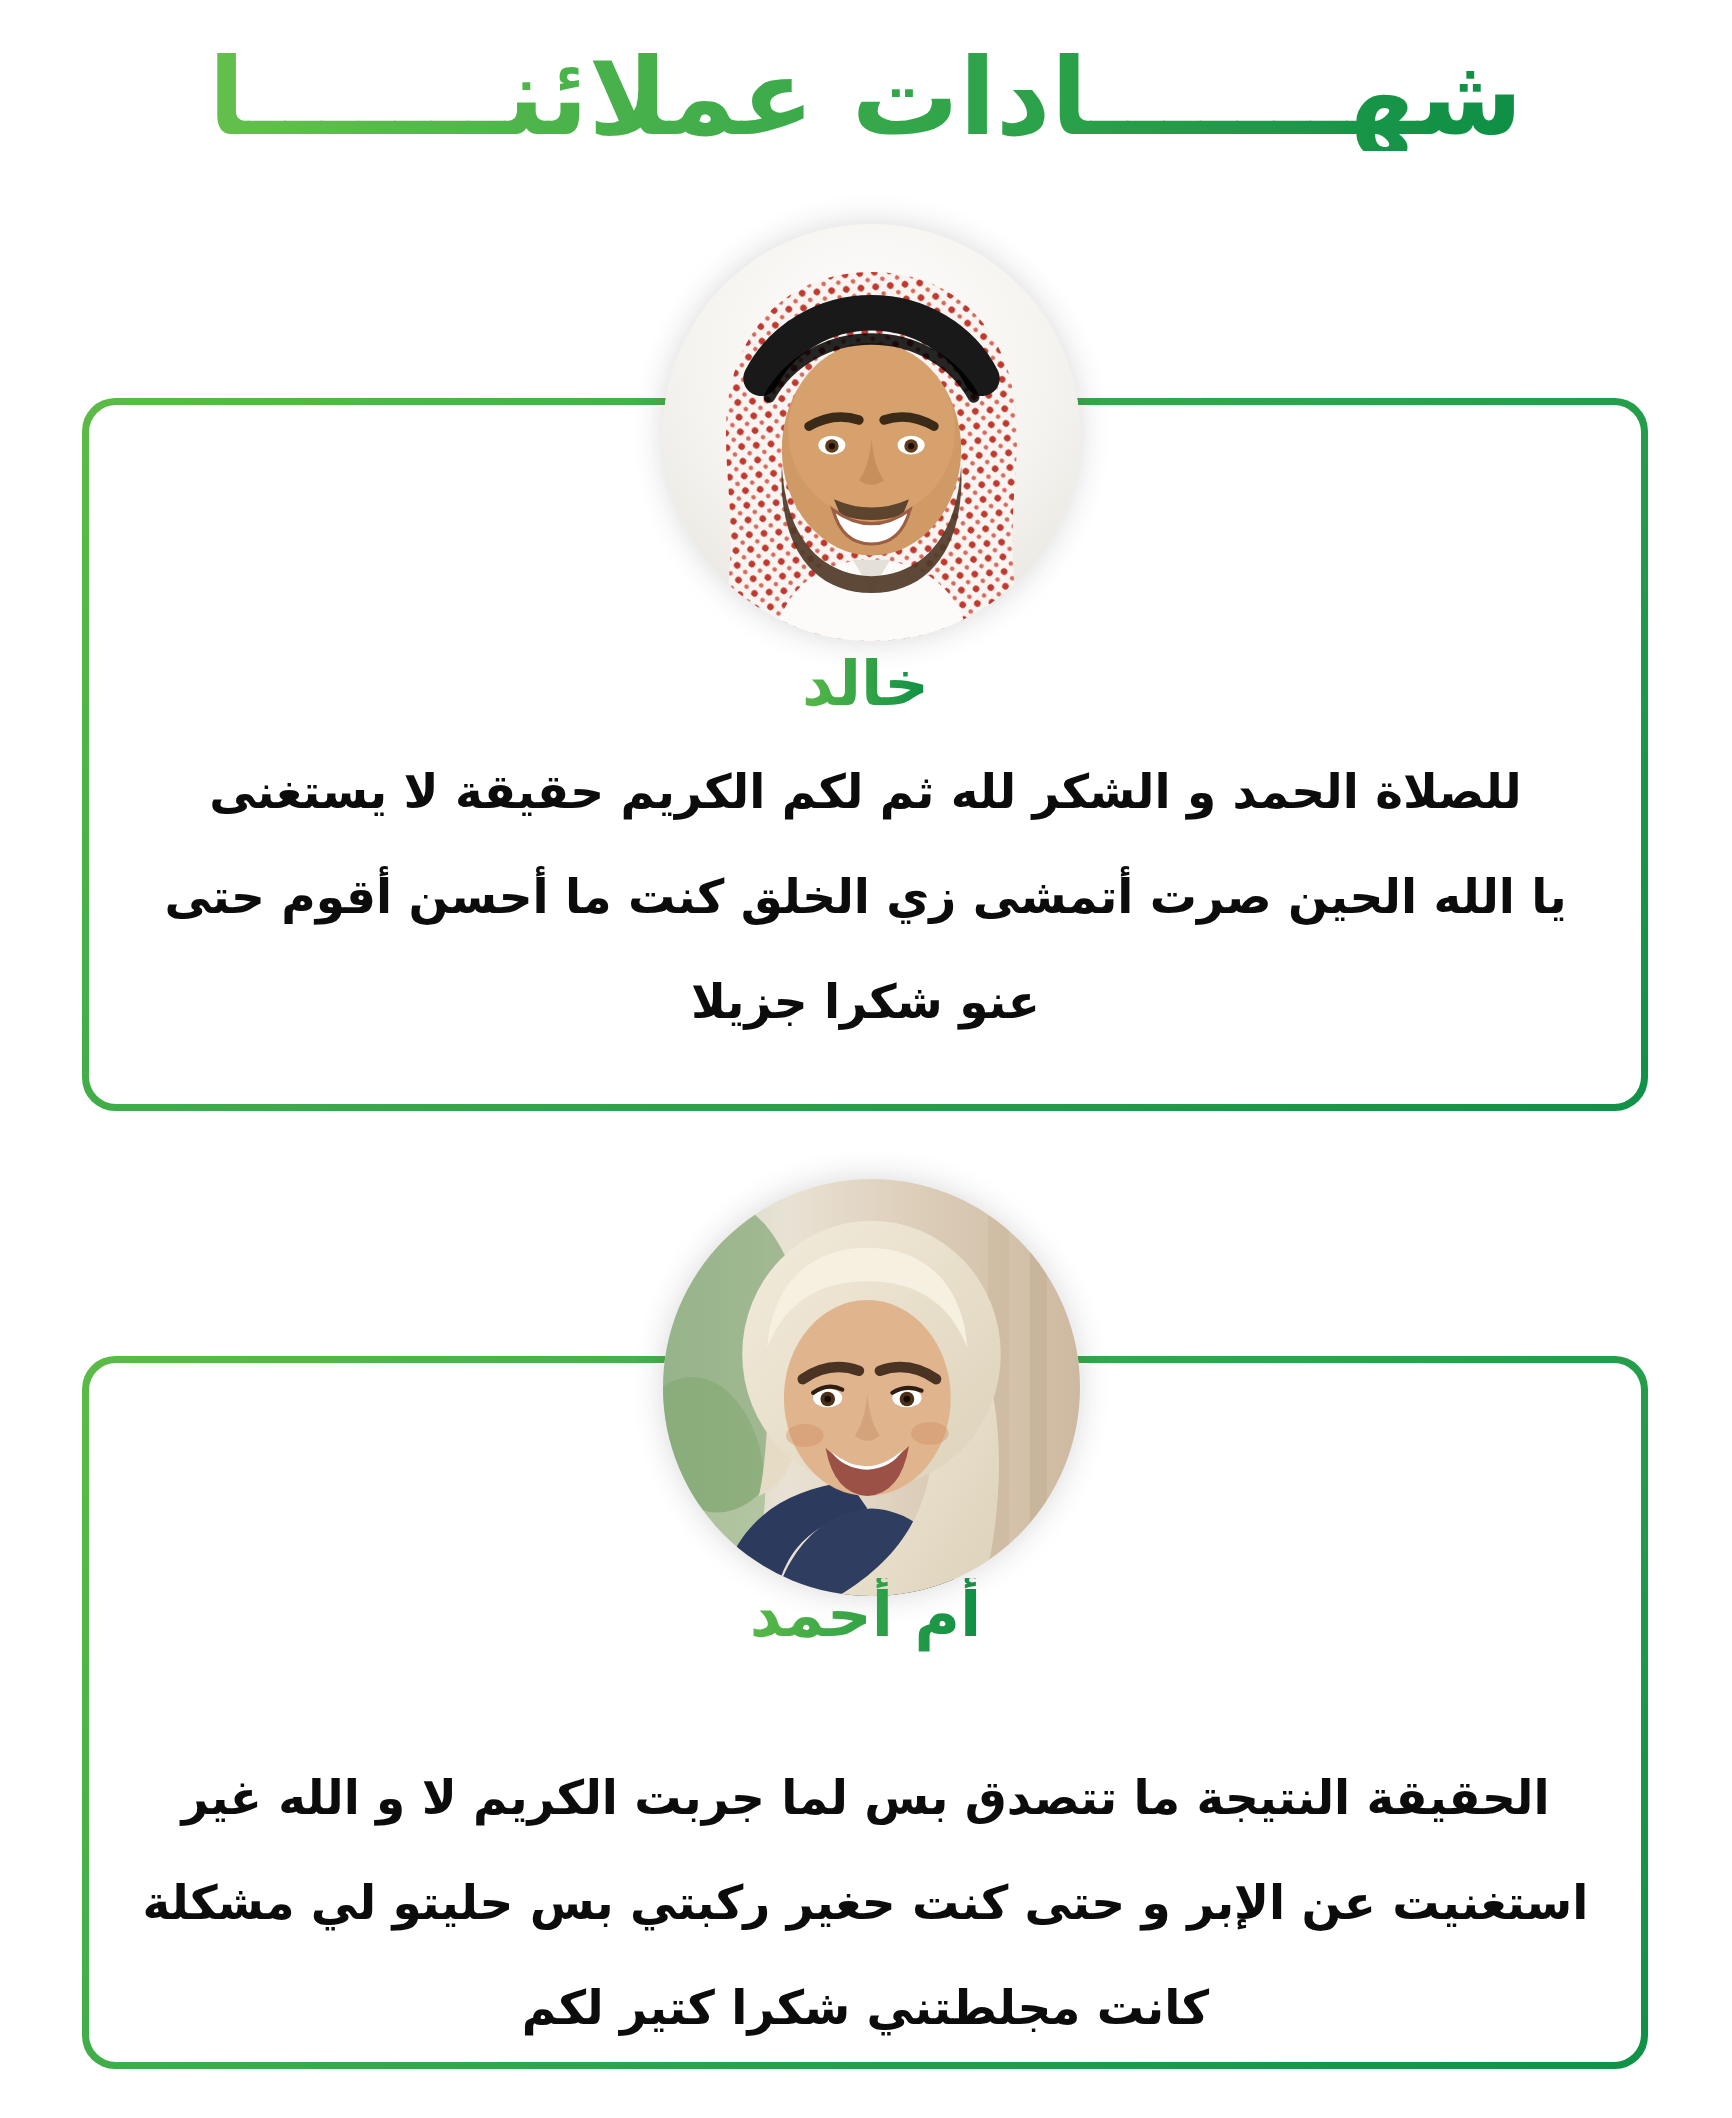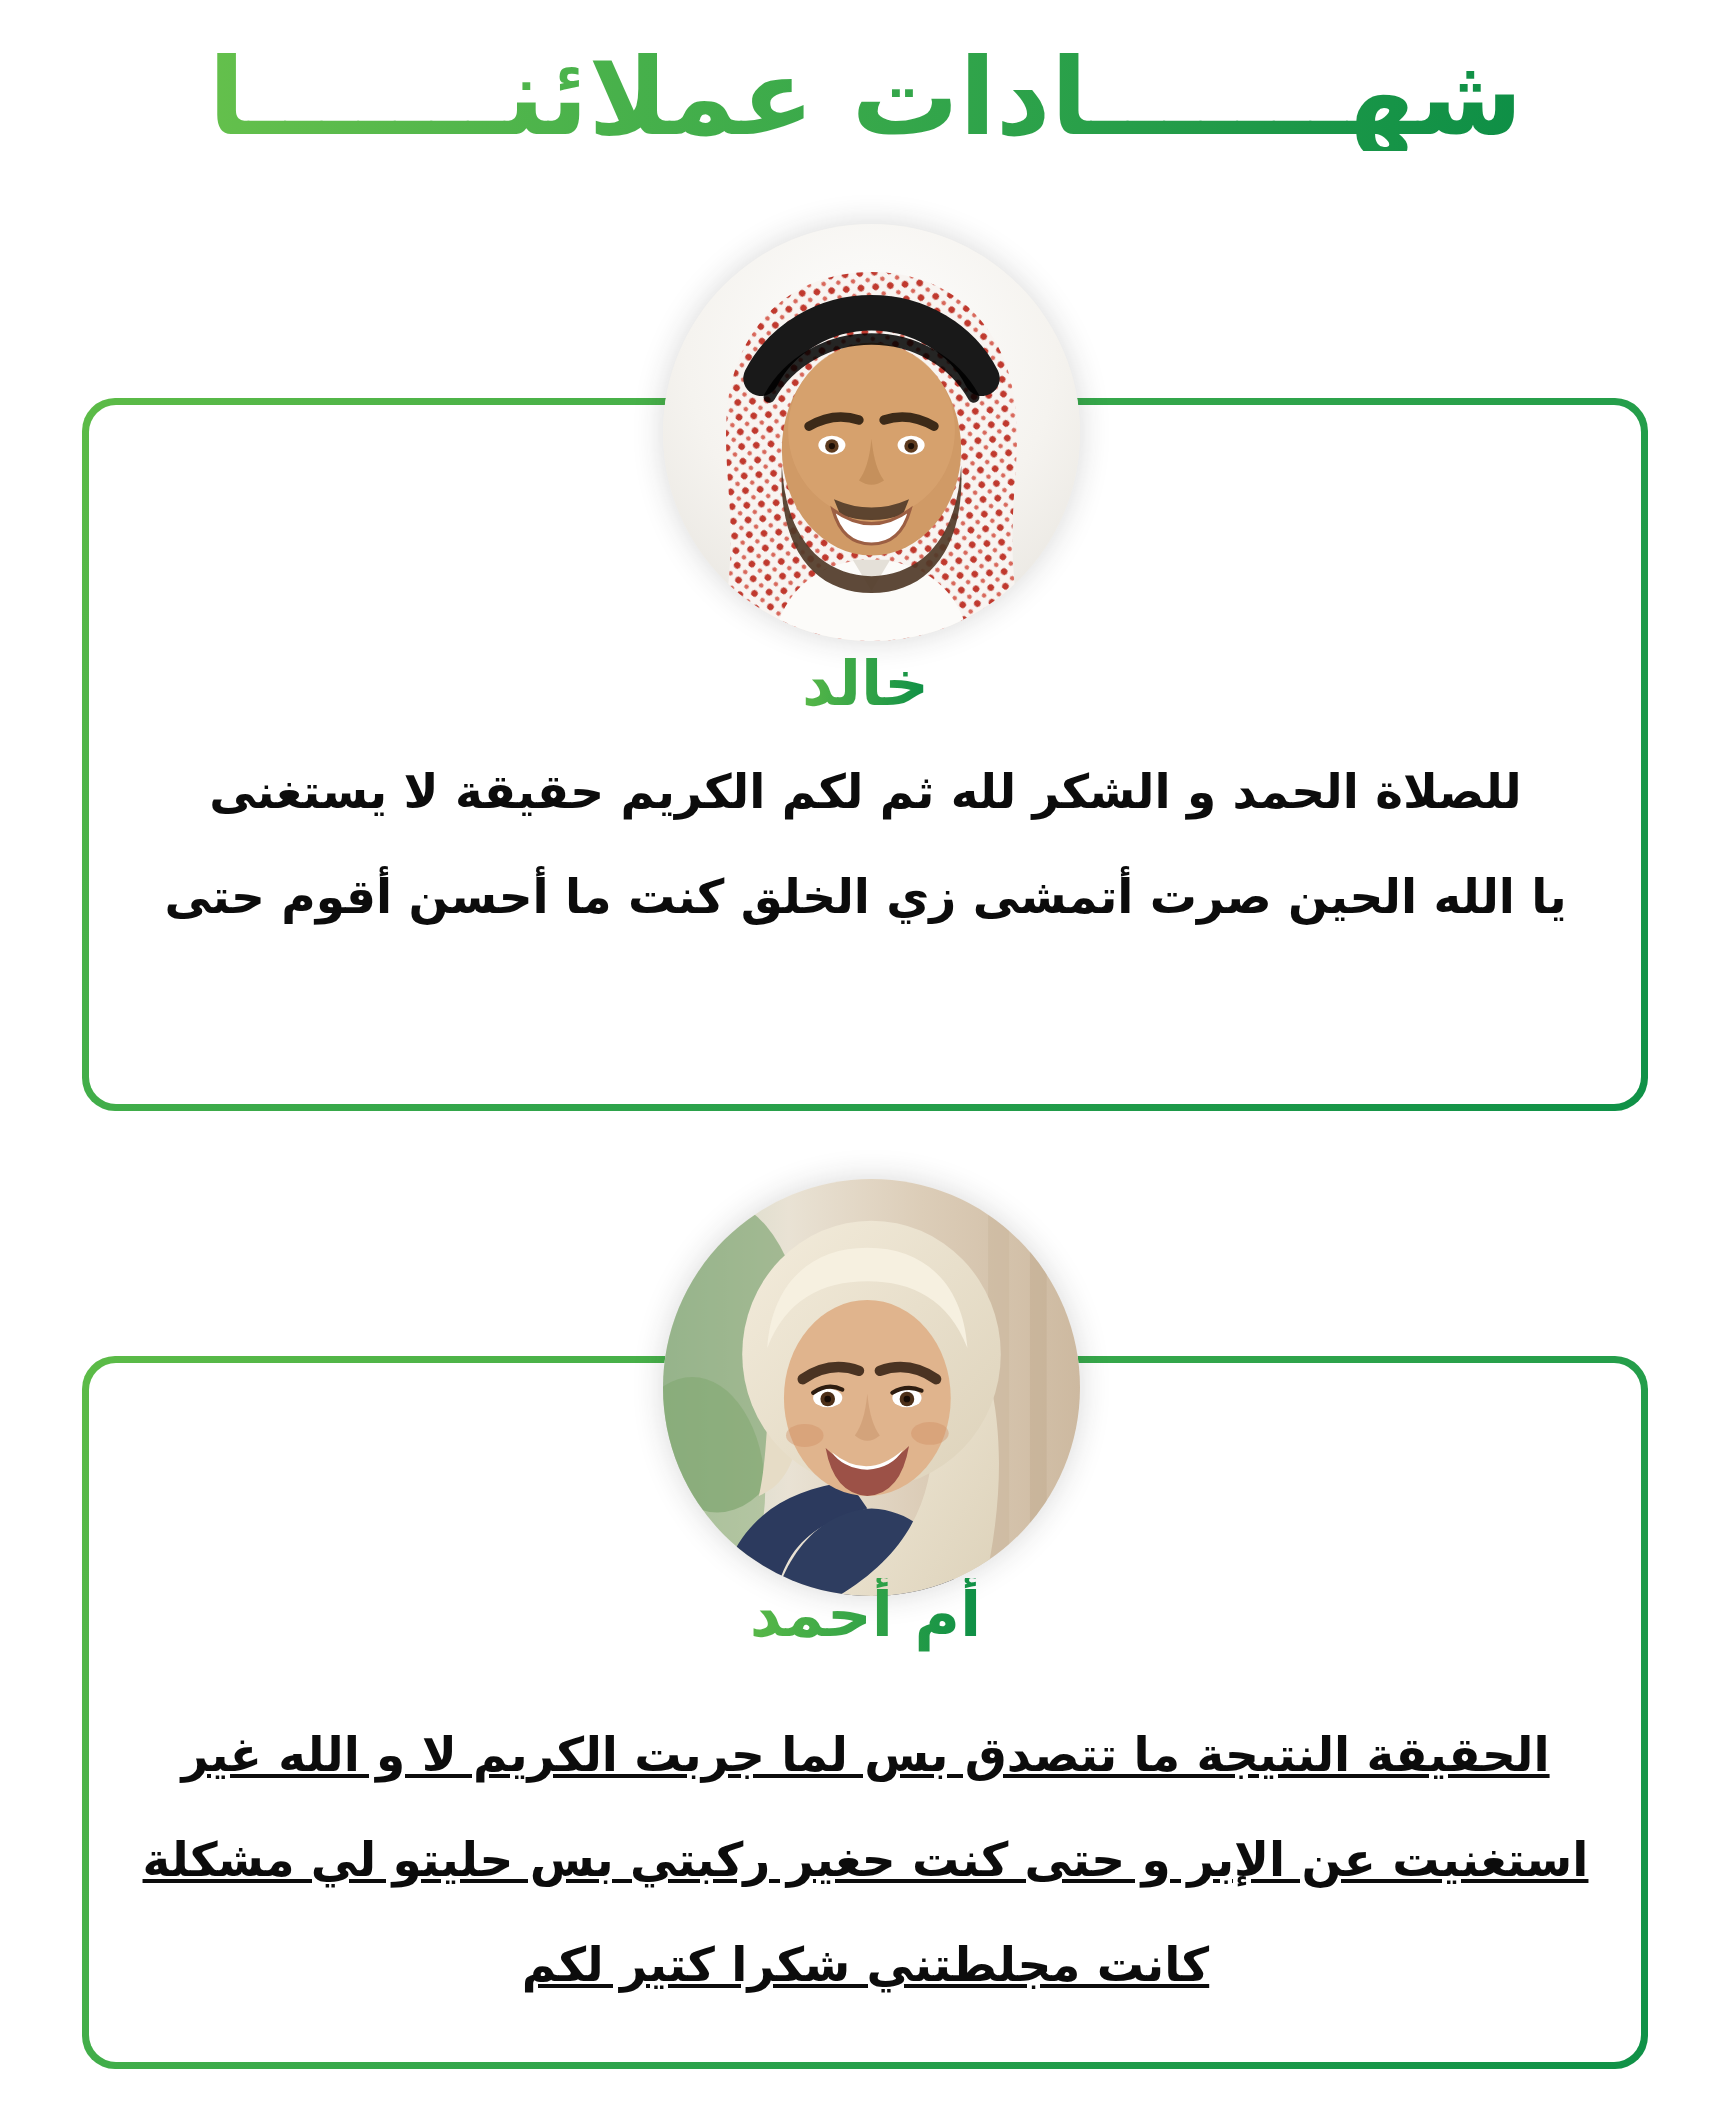--- a/index.html
+++ b/index.html
@@ -40,21 +40,21 @@
     -webkit-text-fill-color:transparent;color:transparent;
   }
   .name-1{top:635px;}
   .name-2{top:1566px;}
   .quote{
     position:absolute;left:0;width:100%;padding:0 113px;box-sizing:border-box;
     text-align:center;color:#0c0c0c;font-weight:bold;
     font-size:47px;line-height:105px;direction:rtl;
   }
   .quote-1{top:739px;}
-  .quote-2{top:1702px;text-decoration:underline;}
+  .quote-2{top:1745px;}
 </style>
 </head>
 <body>
 
 <div class="page">
 
   <div class="title-wrap">
     <div class="title">شهـــــــادات عملائنـــــــا</div>
   </div>
 
@@ -109,20 +109,21 @@
     </svg>
   </div>
 
   <div class="name-wrap name-1">
     <span class="name">خالد</span>
   </div>
 
   <div class="quote quote-1">
     <div>للصلاة الحمد و الشكر لله ثم لكم الكريم حقيقة لا يستغنى</div>
     <div>يا الله الحين صرت أتمشى زي الخلق كنت ما أحسن أقوم حتى</div>
+    <div>عنو شكرا جزيلا</div>
   </div>
 
   <div class="card card-2">
     <div class="card-inner"></div>
   </div>
 
   <div class="avatar avatar-2">
     <svg viewBox="0 0 400 400" xmlns="http://www.w3.org/2000/svg">
       <defs>
         <linearGradient id="wbg" x1="0" y1="0" x2="1" y2="0">

